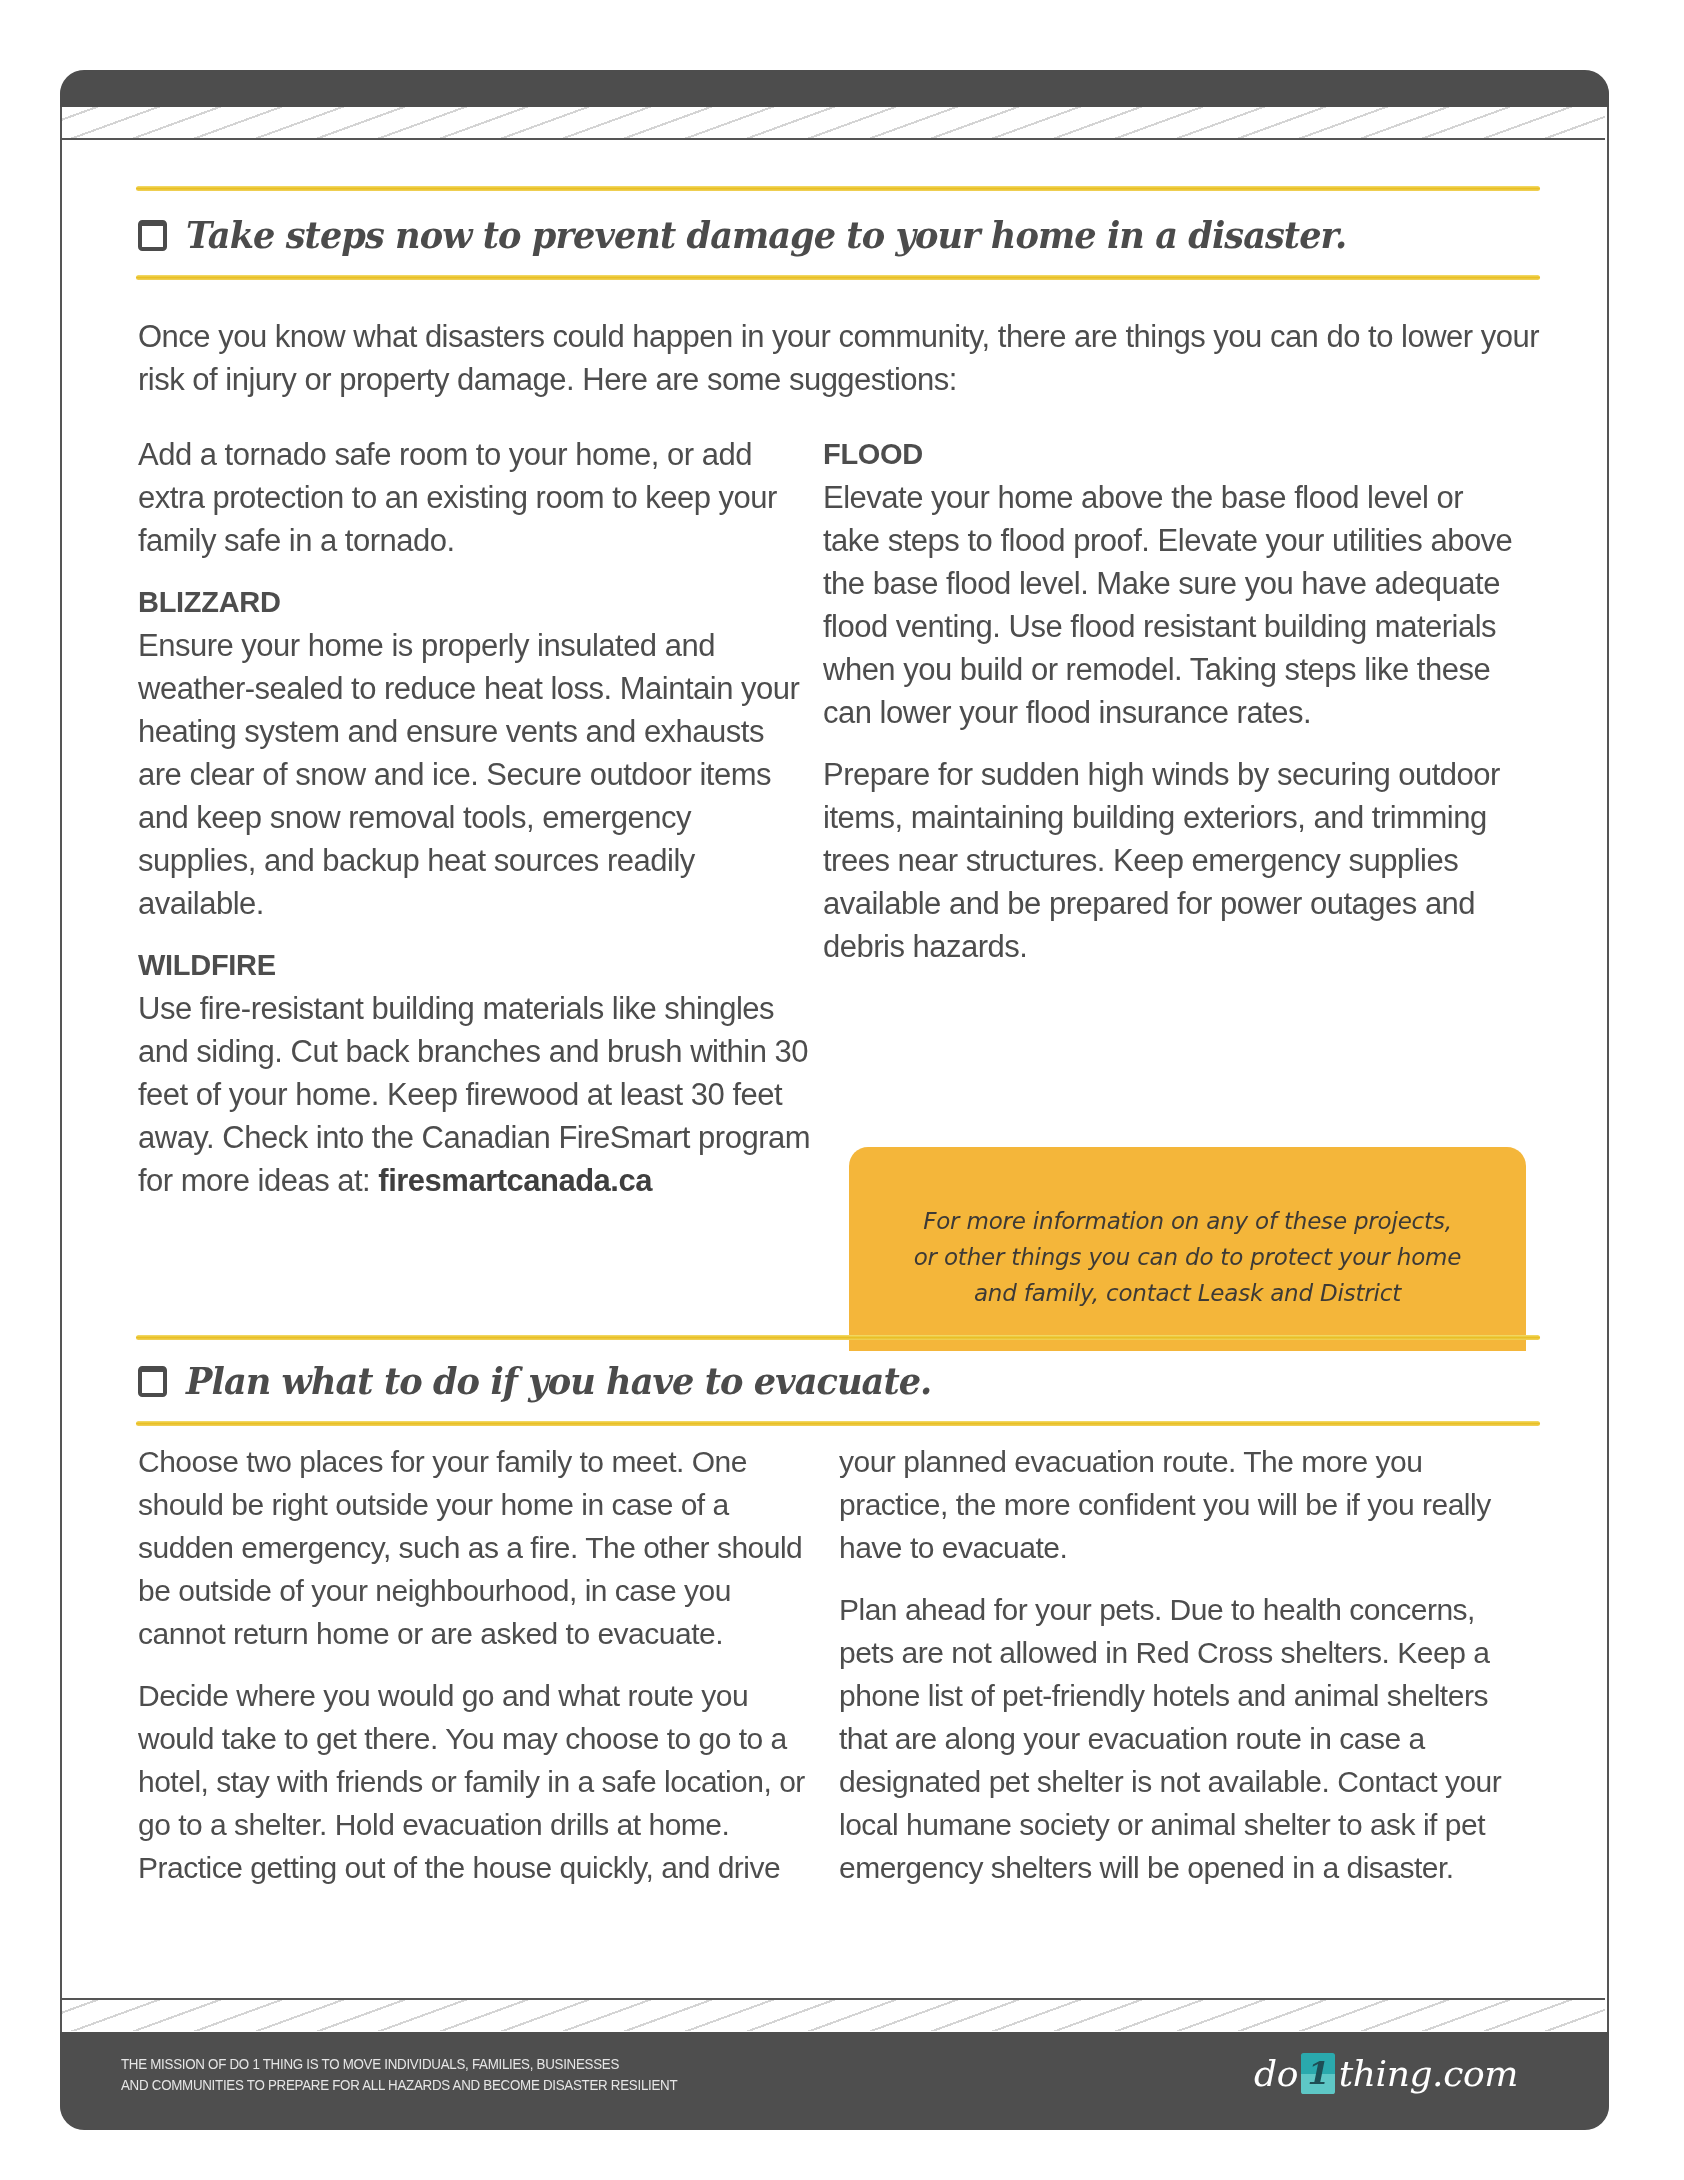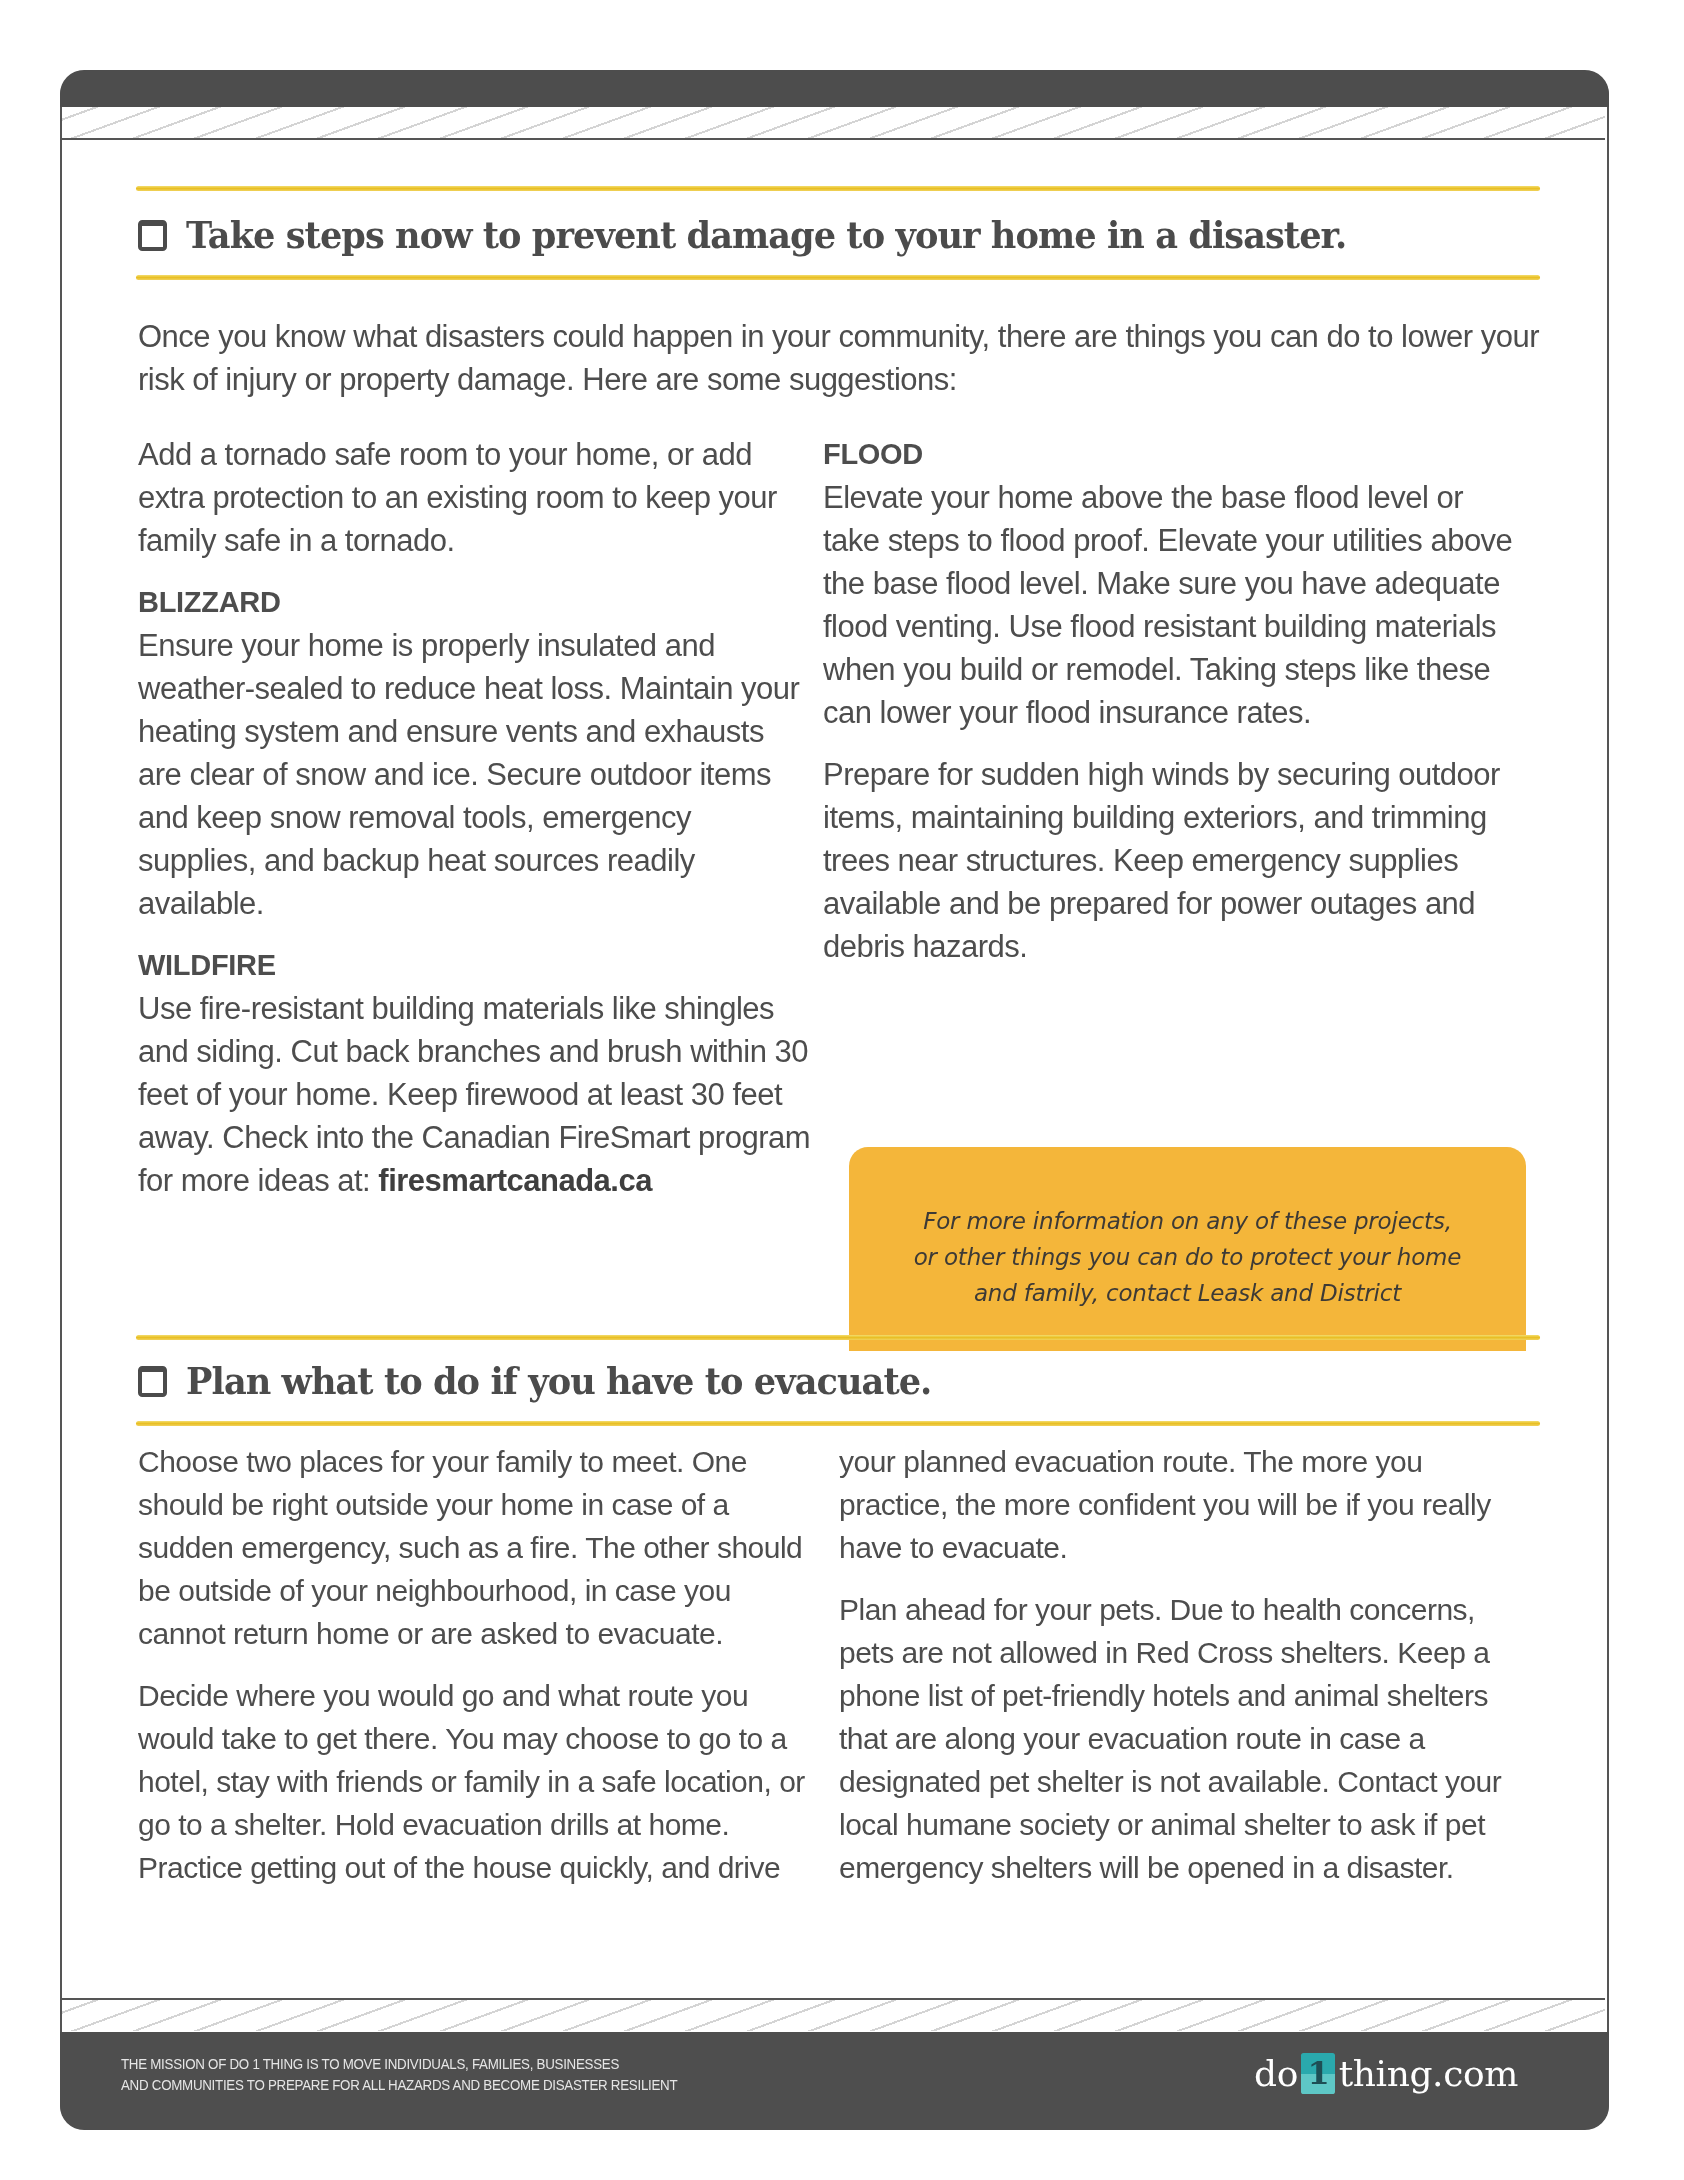--- a/index.html
+++ b/index.html
@@ -76,20 +76,21 @@
     .footer-logo {
       position: absolute;
       left: 1254px;
       top: 2053px;
       font-family: "DejaVu Serif", "Liberation Serif", serif;
       font-size: 36px;
       color: #ffffff;
       display: flex;
       align-items: center;
       letter-spacing: -0.4px;
+      font-style: italic;
     }
     .footer-logo .one {
       display: inline-block;
       width: 34px;
       height: 41px;
       background: linear-gradient(#2aa9ad 0%, #2aa9ad 50%, #5ec7c6 50%, #5ec7c6 100%);
       color: #1e4e55;
       text-align: center;
       line-height: 41px;
       font-size: 32px;
@@ -109,20 +110,21 @@
     .section-title {
       position: absolute;
       left: 138px;
       display: flex;
       align-items: center;
       font-family: "DejaVu Serif", "Liberation Serif", serif;
       font-weight: bold;
       color: #4b4b4b;
       font-size: 37px;
       letter-spacing: -1px;
+      font-style: italic;
     }
     .checkbox-icon {
       display: inline-block;
       width: 29px;
       height: 31px;
       border: 4.3px solid #4b4b4b;
       border-top-width: 6px;
       border-radius: 4.3px;
       box-sizing: border-box;
       margin-right: 19px;

